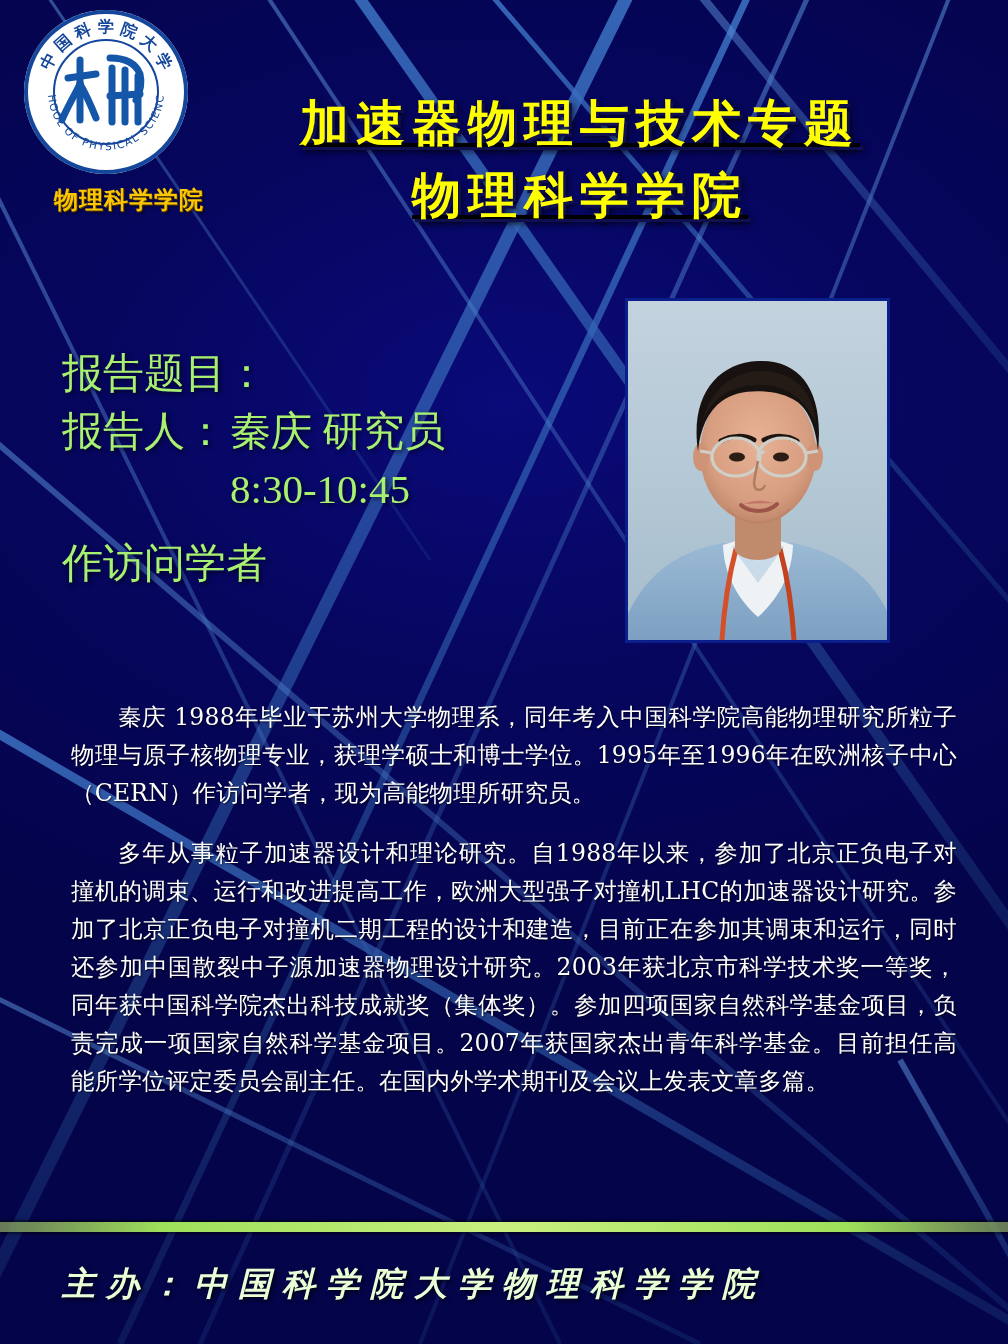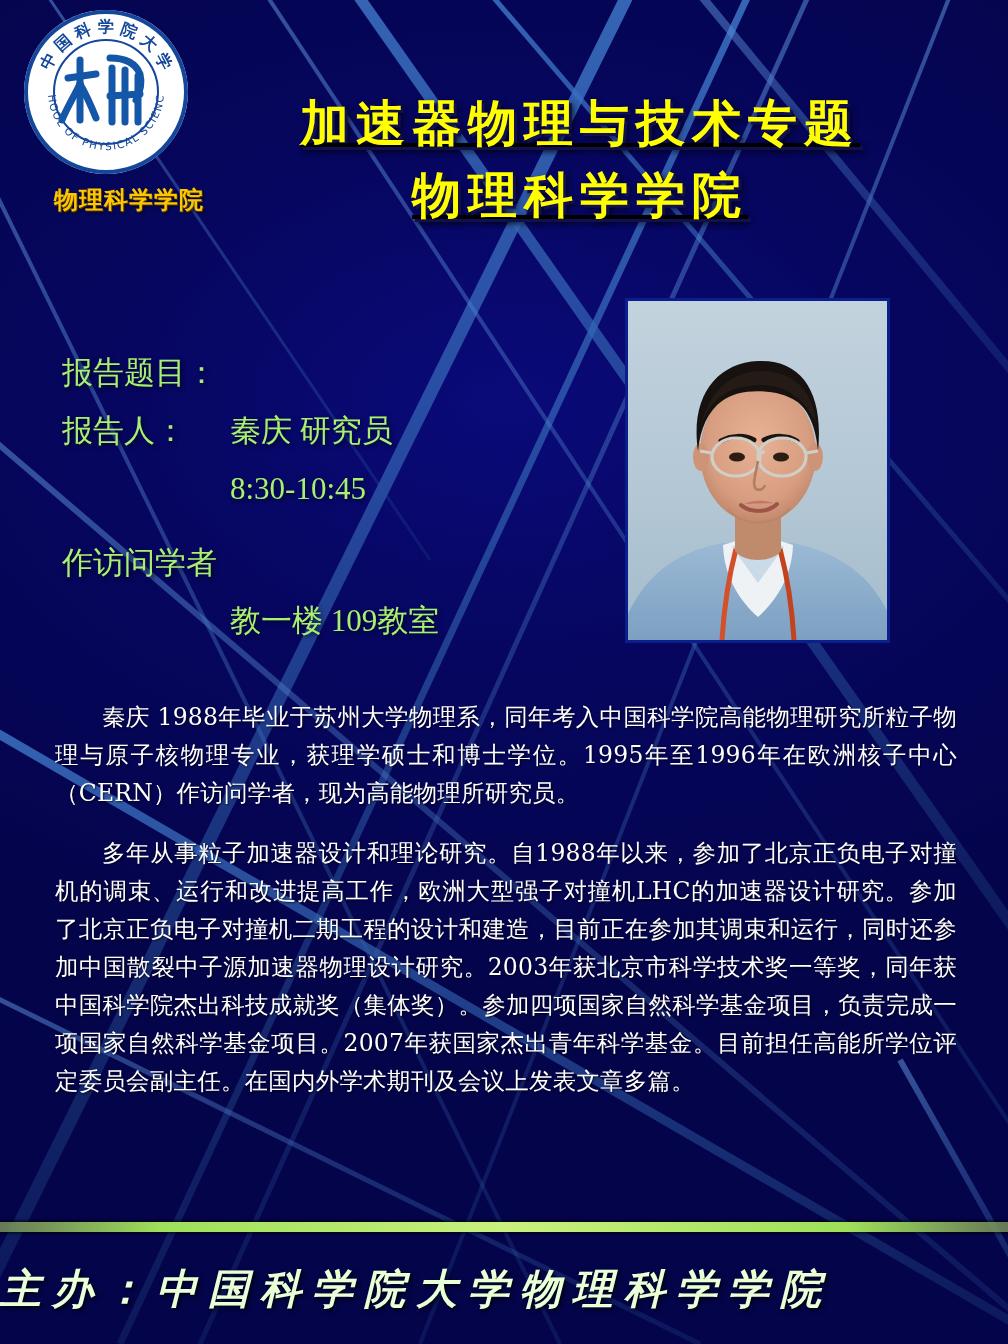--- a/index.html
+++ b/index.html
@@ -68,21 +68,21 @@
     text-shadow: 3px 3px 0 #101050, 4px 4px 6px rgba(0,0,0,.85);
     white-space: nowrap;
   }
 
   
   .info-block {
     position: absolute;
     left: 62px; top: 344px;
     width: 560px;
     color: #a8f070;
-    font-size: 31px;
+    font-size: 41px;
     line-height: 58px;
     text-shadow: 2px 2px 4px rgba(0,0,0,.65);
   }
   .info-row { display: flex; white-space: nowrap; }
   .info-label { width: 168px; flex: 0 0 168px; letter-spacing: 0px; }
   .info-value { flex: 1 1 auto; }
   .info-gap { height: 16px; }
 
   
   .photo-frame {
@@ -103,21 +103,21 @@
     width: 902px;
     color: #ffffff;
     font-family: "DejaVu Serif", "Liberation Serif", serif;
     font-size: 23.5px;
     line-height: 38px;
     text-align: justify;
     text-justify: inter-character;
     text-shadow: 1px 1px 2px rgba(0,0,0,.7);
     letter-spacing: 0.2px;
   }
-  .bio p { margin: 0 0 22px 0; text-indent: 2em; }
+  .bio p { margin: 0 0 22px 16px; text-indent: 2em; }
   .bio p:last-child { margin-bottom: 0; }
 
   
   .divider {
     position: absolute;
     left: 0; top: 1222px;
     width: 1008px; height: 10px;
     background: linear-gradient(to right,
        rgba(120,140,90,.85) 0%,
        #9ee05a 16%,
@@ -130,21 +130,21 @@
   
   .footer {
     position: absolute;
     left: 0; top: 1262px;
     width: 828px;
     text-align: center;
     color: #e9ffd6;
     font-family: "DejaVu Serif", serif;
     font-style: italic;
     font-weight: bold;
-    font-size: 41px;
+    font-size: 33px;
     letter-spacing: 11px;
     text-shadow: 2px 2px 4px rgba(0,0,0,.8);
     white-space: nowrap;
   }
 </style>
 </head>
 <body>
 
 <div id="poster">
 
@@ -231,21 +231,20 @@
     <div class="info-row">
       <span class="info-label"></span>
       <span class="info-value">8:30-10:45</span>
     </div>
     <div class="info-gap"></div>
     <div class="info-row">
       <span class="info-value">作访问学者</span>
     </div>
     <div class="info-row">
       <span class="info-label"></span>
-      <span class="info-value">教一楼  109教室</span>
     </div>
   </div>
 
   <div class="photo-frame">
     <svg viewBox="0 0 259 339" preserveAspectRatio="xMidYMid slice">
       <defs>
         <linearGradient id="skyg" x1="0" y1="0" x2="0" y2="1">
           <stop offset="0%" stop-color="#c3d3de"></stop>
           <stop offset="60%" stop-color="#b2c6d4"></stop>
           <stop offset="100%" stop-color="#a5bccb"></stop>

